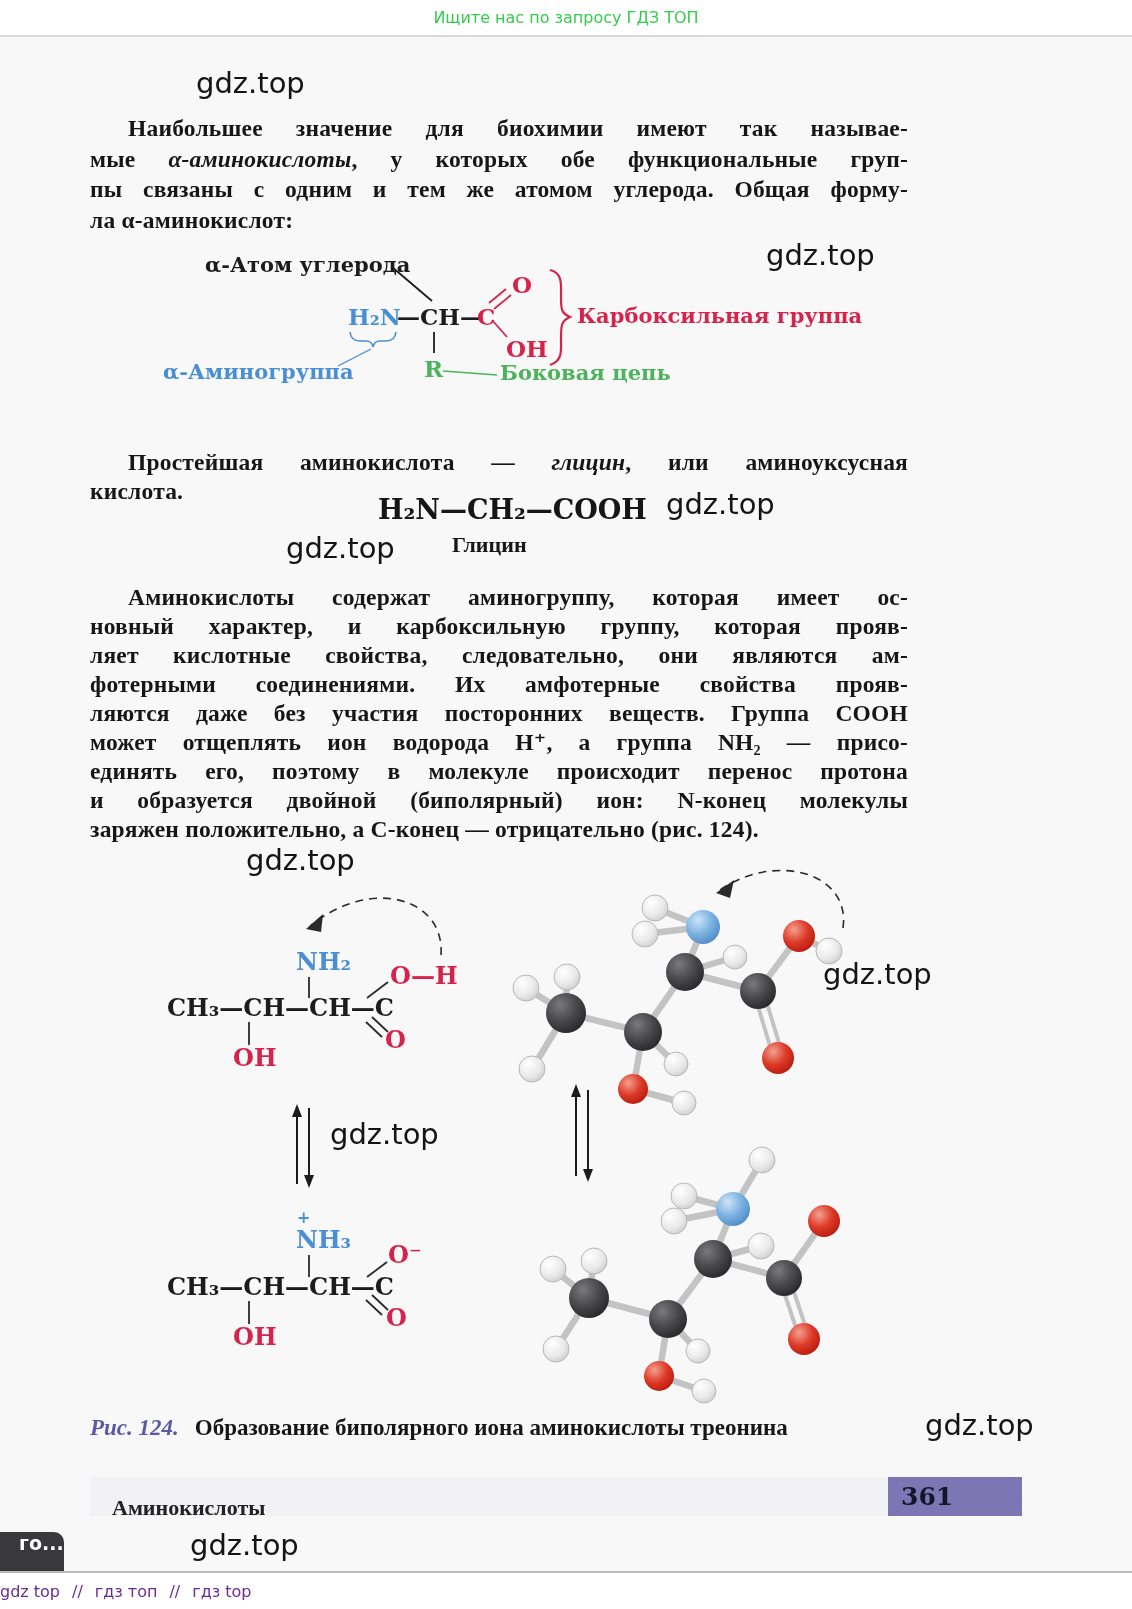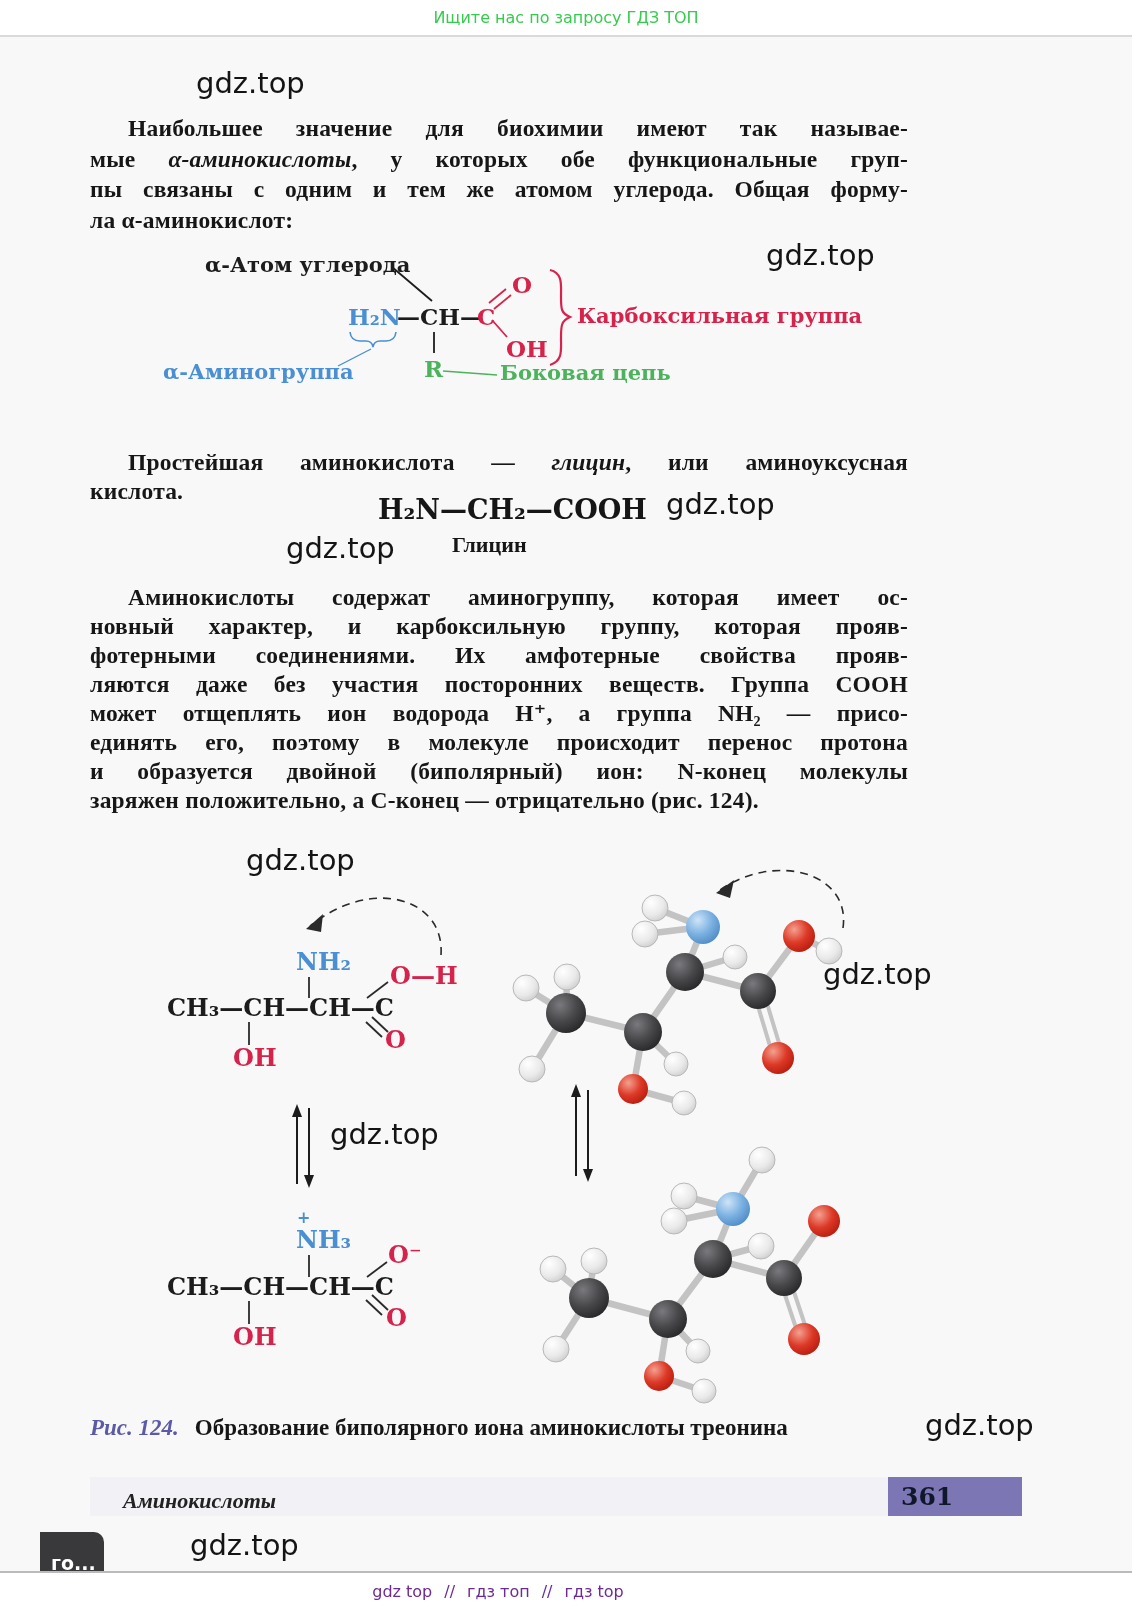--- a/index.html
+++ b/index.html
@@ -20,31 +20,31 @@
   .tline.tlast{text-align-last:left;}
   .tline.tindent{text-indent:38px;}
   .rnote{position:absolute;color:#161616;font-size:23.5px;font-weight:700;white-space:nowrap;}
   .gly-formula{position:absolute;color:#161616;font-size:27px;font-weight:700;
                font-family:"DejaVu Serif","Liberation Serif",serif;white-space:nowrap;}
   .gly-name{position:absolute;color:#161616;font-size:22px;font-weight:700;}
   .caption{position:absolute;left:90px;top:1415px;width:840px;font-size:23px;white-space:nowrap;}
   .cap-label{color:#5c5aa8;font-style:italic;font-weight:700;}
   .cap-text{color:#161616;font-weight:700;margin-left:16px;}
   .footer-bar{position:absolute;left:90px;top:1477px;width:932px;height:39px;background:#f2f1f6;}
-  .footer-section{position:absolute;left:22px;top:4px;height:39px;line-height:39px;
-                  font-style:italic;font-weight:600;font-size:22px;color:#222;margin-left:11px;}
+  .footer-section{position:absolute;left:22px;top:11px;height:39px;line-height:39px;
+                  font-weight:600;font-size:22px;color:#222;}
   .footer-pagebox{position:absolute;right:0;top:0;width:134px;height:39px;background:#7d76b4;}
   .footer-pagenum{margin-left:13px;line-height:39px;color:#0f172a;font-weight:700;font-size:25px;
                   font-family:"DejaVu Serif",serif;}
   .black-tab{position:absolute;left:0;top:1532px;width:64px;height:42px;background:#39393b;
-             border-radius:0 10px 0 0;color:#fff;display:flex;align-items:flex-end;
-             font-family:"DejaVu Sans",sans-serif;font-size:19px;font-weight:700;padding-left:11px;box-sizing:border-box;margin-left:40px;}
+             border-radius:0 10px 0 0;color:#fff;display:flex;align-items:flex-start;
+             font-family:"DejaVu Sans",sans-serif;font-size:19px;font-weight:700;padding-left:19px;box-sizing:border-box;}
   .bottom-line{position:absolute;left:0;top:1571px;width:1132px;height:2px;background:#bbbbbb;}
   .bottom-strip{position:absolute;left:0;top:1573px;width:1132px;height:36px;background:#ffffff;}
-  .bottom-links{position:absolute;left:0;top:1582px;width:996px;display:flex;justify-content:center;
+  .bottom-links{position:absolute;left:0;top:1582px;width:996px;display:flex;justify-content:flex-start;
                 gap:12px;font-family:"DejaVu Sans","Liberation Sans",sans-serif;
                 font-size:16px;font-weight:500;color:#6d2a94;}
   .bottom-links span{color:#6d2a94;}
   svg.overlay{position:absolute;left:0;top:0;pointer-events:none;}
   .svgt{font-family:"DejaVu Serif","Liberation Serif",serif;font-weight:700;}
   .f21{font-size:21px;} .f23{font-size:23px;} .f24{font-size:24px;} .f16{font-size:16px;}
   .blk{fill:#1c1c1c;} .red{fill:#d6234b;} .blu{fill:#4a8fd3;} .grn{fill:#4cb35c;}
   em{font-style:italic;}
 </style>
 </head>
@@ -78,20 +78,21 @@
       <div class="tline tindent">Простейшая аминокислота — <em>глицин</em>, или аминоуксусная</div>
       <div class="tline tlast">кислота.</div>
     </div>
 
   <div class="gly-formula" style="left:378px;top:494px">H₂N—CH₂—COOH</div>
   <div class="gly-name" style="left:452px;top:532px">Глицин</div>
 
   <div class="para" style="left:90px;top:583px">
       <div class="tline tindent">Аминокислоты содержат аминогруппу, которая имеет ос-</div>
       <div class="tline">новный характер, и карбоксильную группу, которая прояв-</div>
+      <div class="tline">ляет кислотные свойства, следовательно, они являются ам-</div>
       <div class="tline">фотерными соединениями. Их амфотерные свойства прояв-</div>
       <div class="tline">ляются даже без участия посторонних веществ. Группа COOH</div>
       <div class="tline">может отщеплять ион водорода H⁺, а группа NH₂ — присо-</div>
       <div class="tline">единять его, поэтому в молекуле происходит перенос протона</div>
       <div class="tline">и образуется двойной (биполярный) ион: N-конец молекулы</div>
       <div class="tline tlast">заряжен положительно, а C-конец — отрицательно (рис. 124).</div>
     </div>
 
   <svg class="overlay" width="1132" height="1609" viewBox="0 0 1132 1609">
     <defs>

